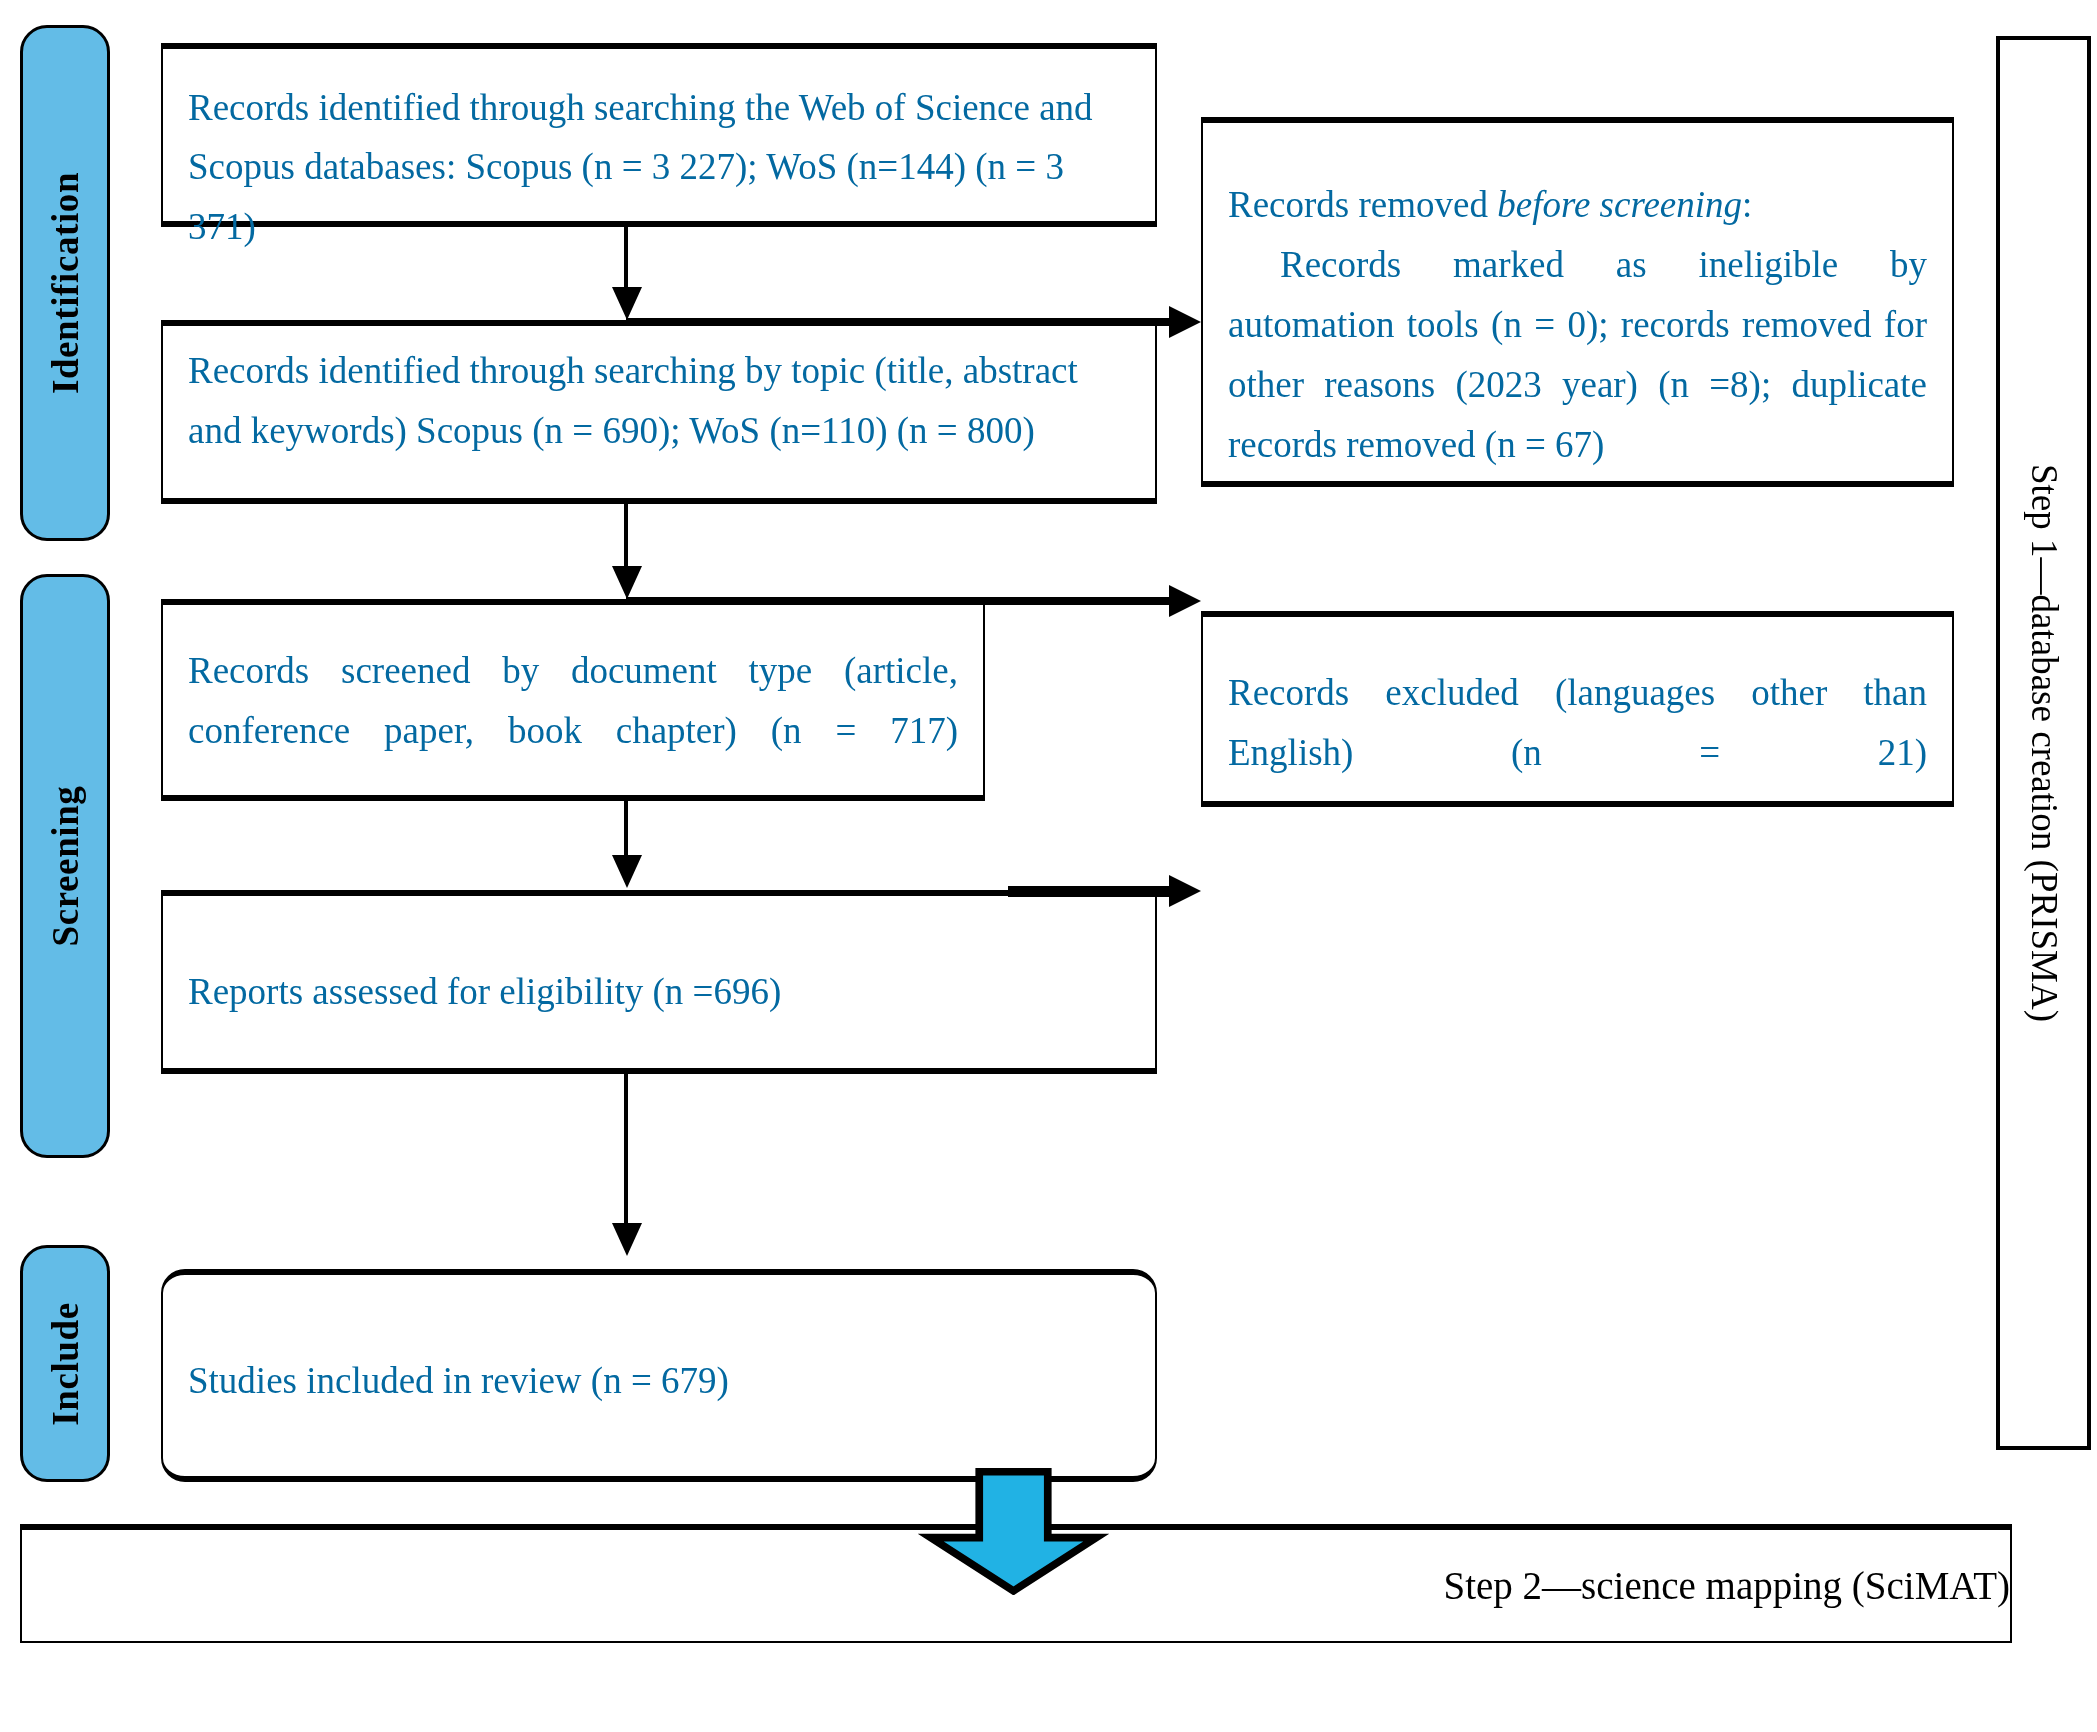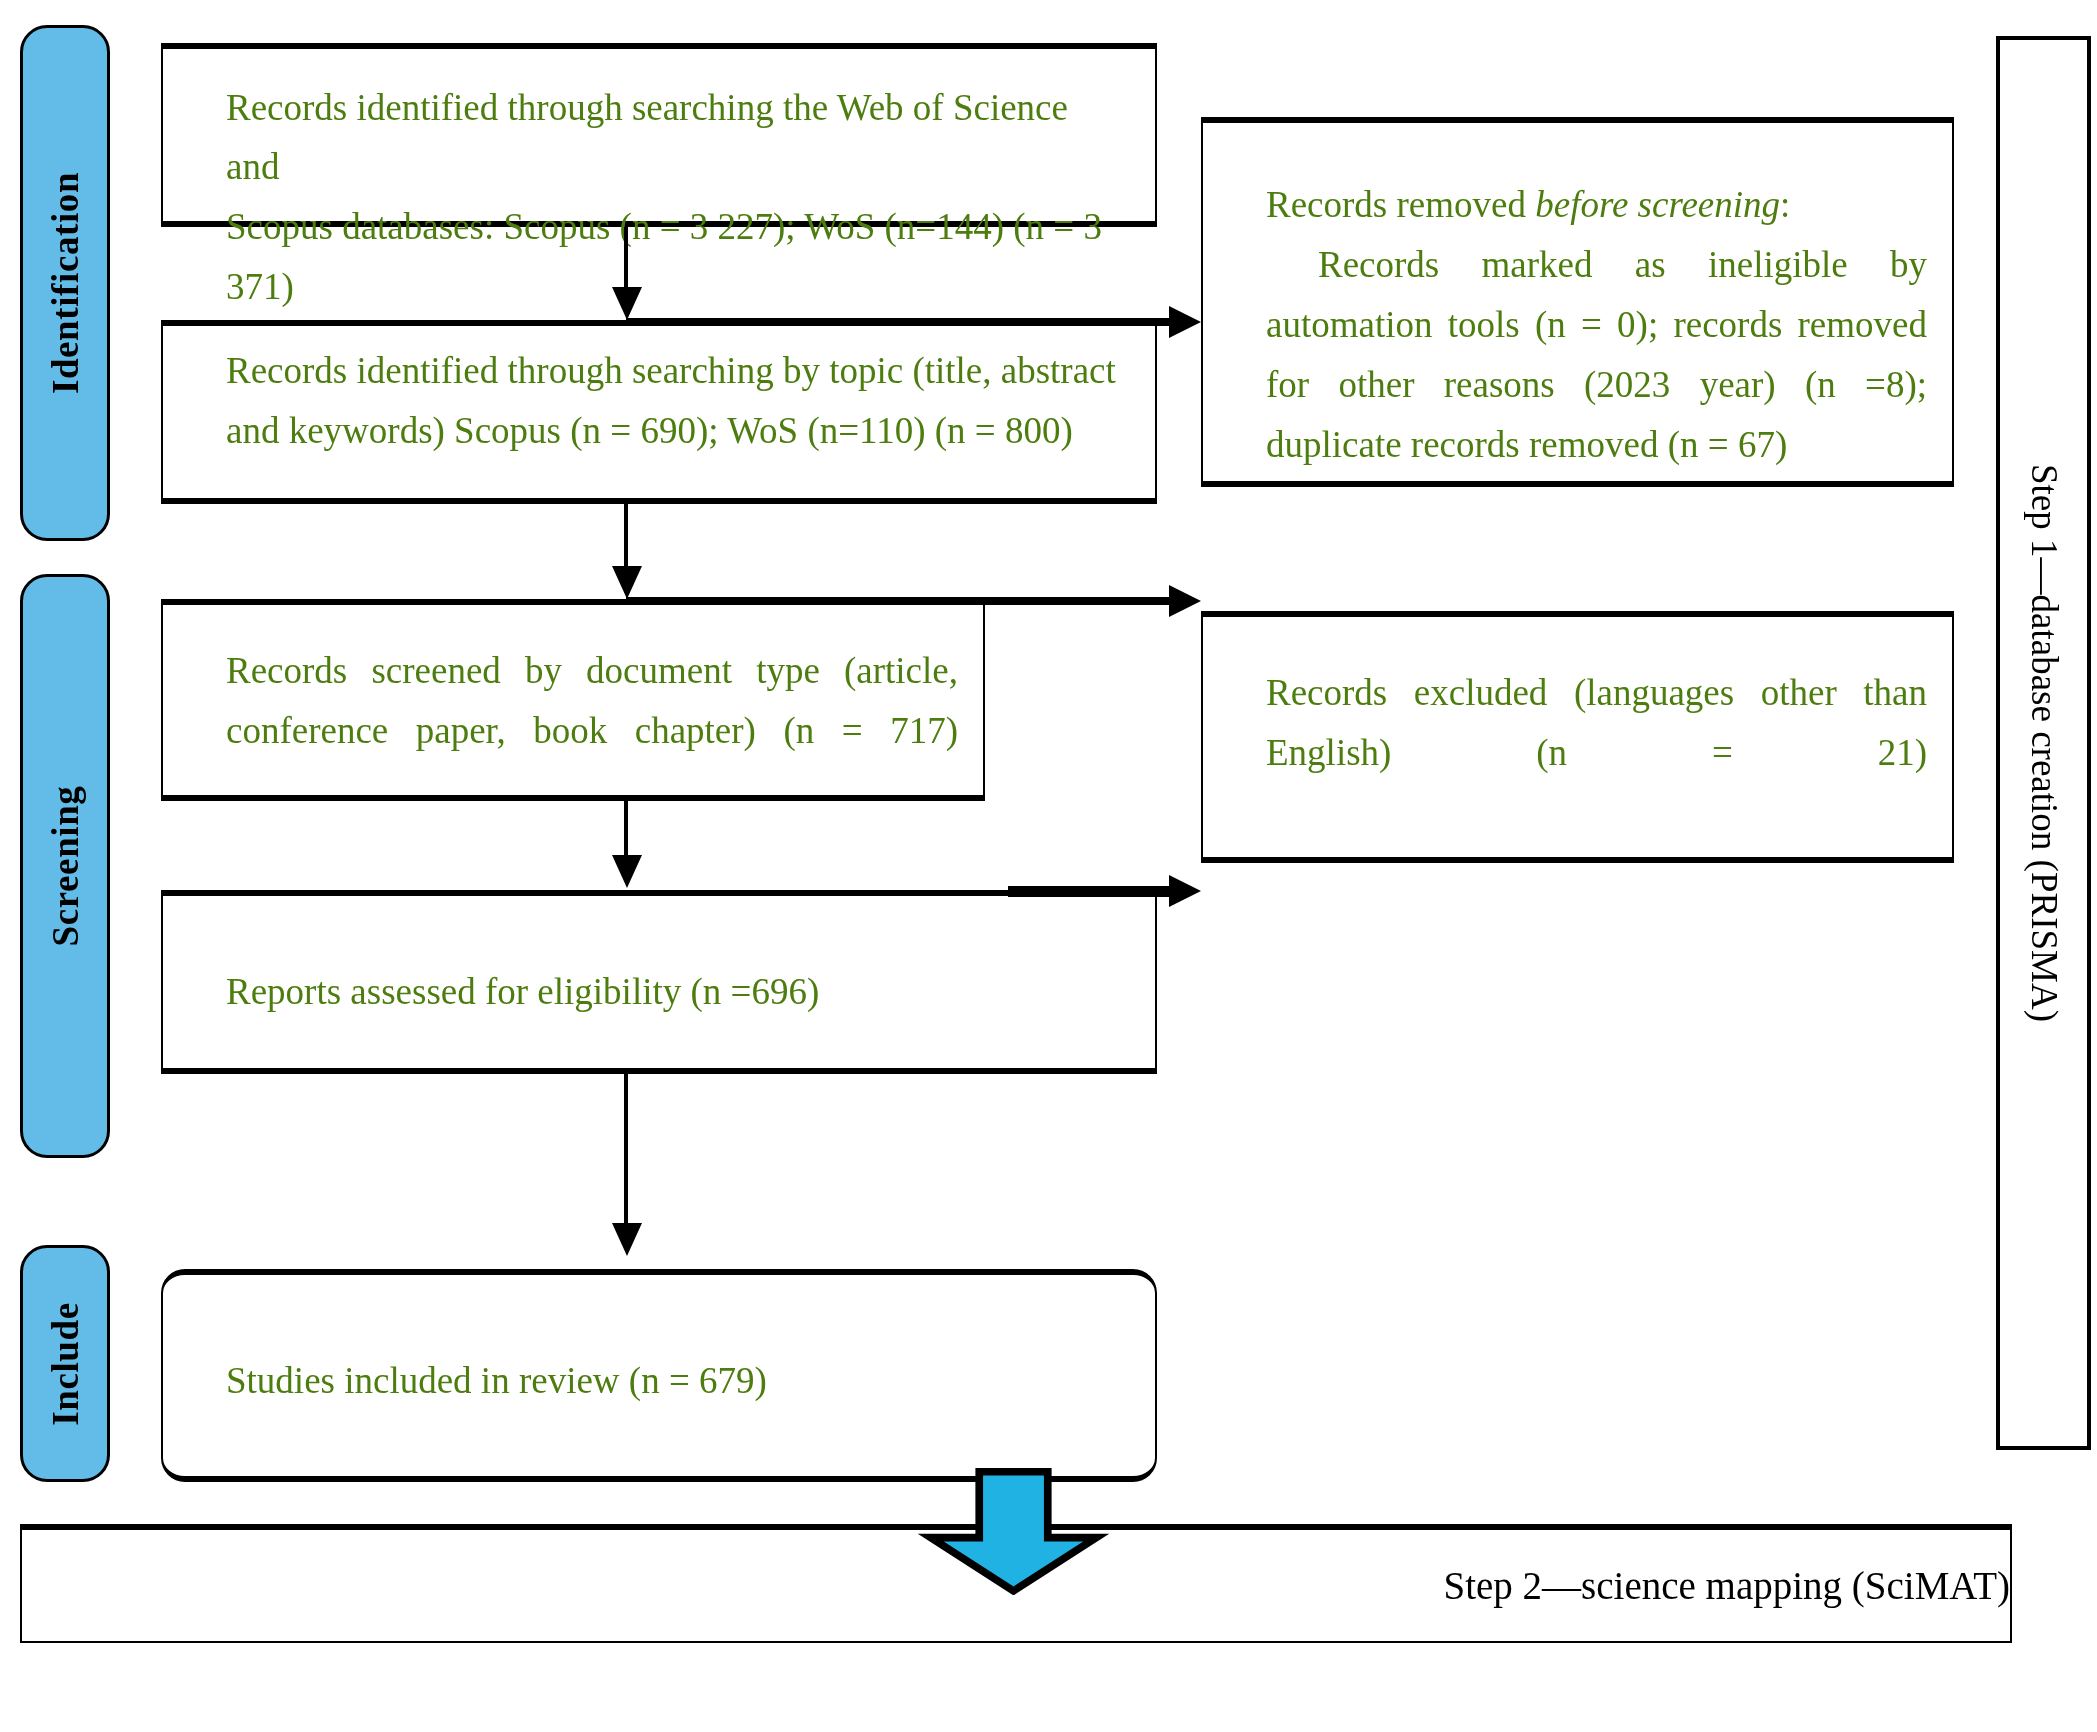--- a/index.html
+++ b/index.html
@@ -41,22 +41,21 @@
     border:2.4px solid #000;
     border-top-width:6.5px;
     border-bottom-width:6.5px;
   }
   .pbox .ptext{
     position:absolute;
     left:25px;
     right:25px;
     font-size:37px;
     line-height:1.62;
-    color:#4d7c0f;
-    margin-left:38px;
+    color:#0369a1;
   }
   .ptext.just{ text-align:justify; }
   .ptext.just:after{ content:""; display:inline-block; width:100%; }
   .ptext i{ font-style:italic; }
   .indent-block{ display:block; text-indent:52px; }
 
   
   .step-frame{
     position:absolute;
     box-sizing:border-box;
@@ -151,21 +150,21 @@
       <span class="indent-block">Records marked as ineligible by automation tools (n = 0); records removed for other reasons (2023 year) (n =8); duplicate records removed  (n = 67)</span>
     </div>
   </div>
 
   <div class="pbox" style="left:161px; top:599px; width:824px; height:202px;">
     <div class="ptext just" style="top:36px;">
       <span>Records screened by document type (article, conference paper, book chapter) (n = 717)</span>
     </div>
   </div>
 
-  <div class="pbox" style="left:1201px; top:611px; width:753px; height:252px;">
+  <div class="pbox" style="left:1201px; top:611px; width:753px; height:196px;">
     <div class="ptext just" style="top:46px;">
       <span>Records excluded (languages other than English) (n = 21)</span>
     </div>
   </div>
 
   <div class="pbox" style="left:161px; top:890px; width:996px; height:184px;">
     <div class="ptext" style="top:66px;">
       <span>Reports assessed for eligibility (n =696)</span>
     </div>
   </div>

